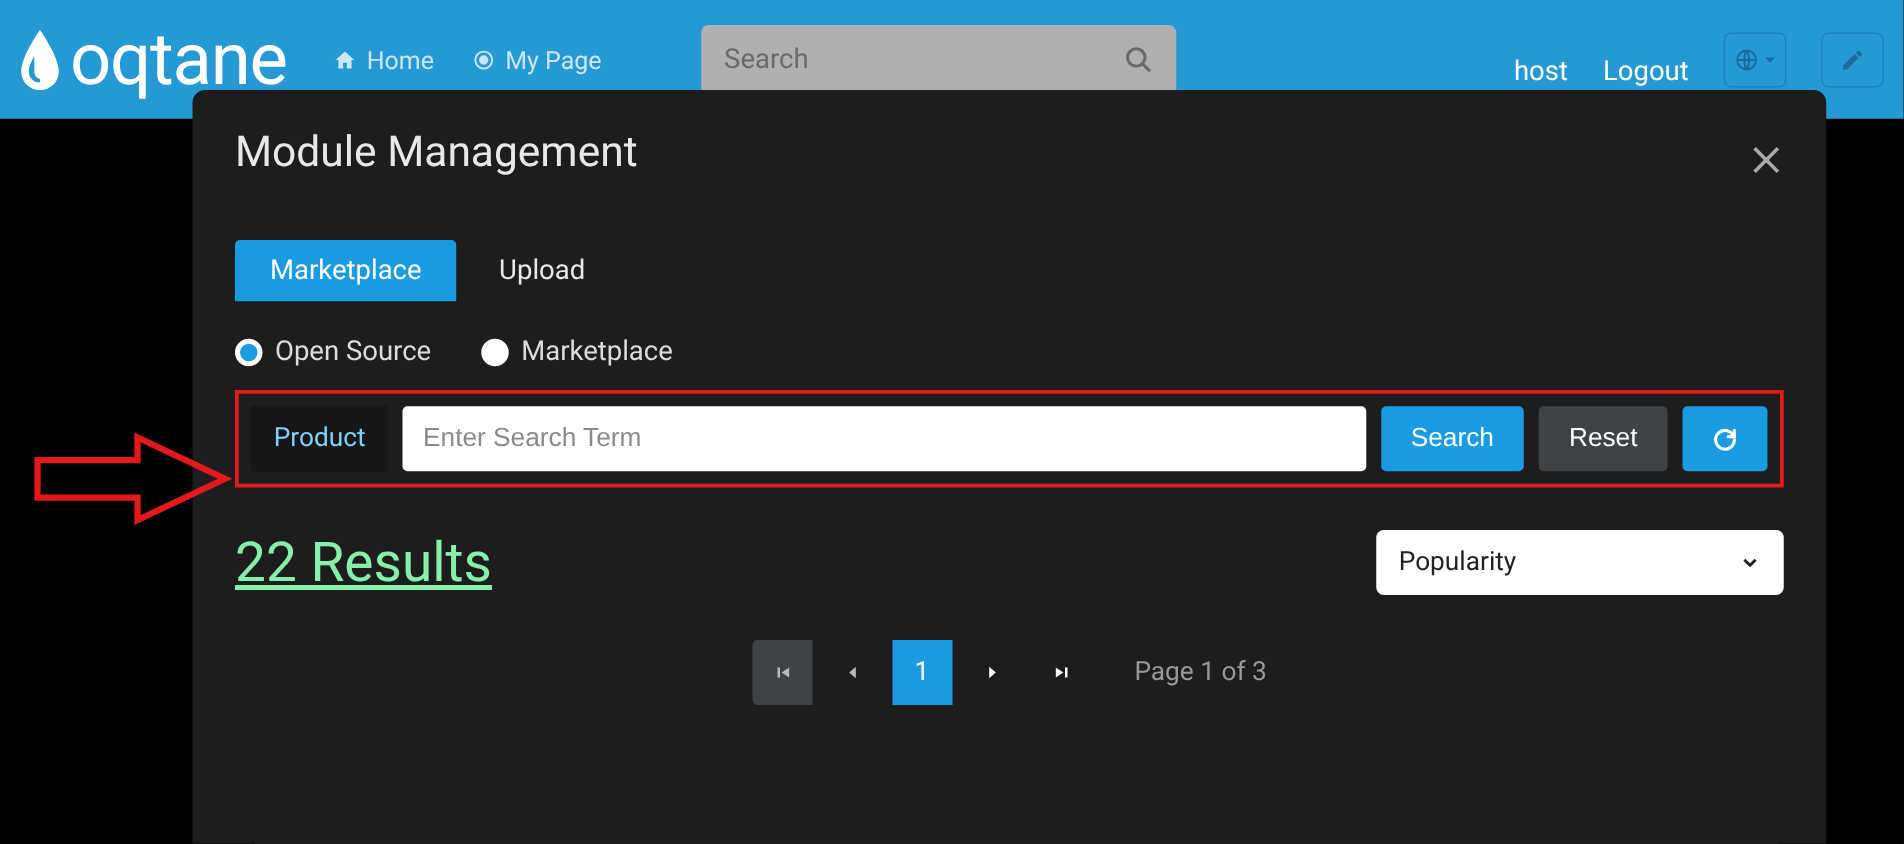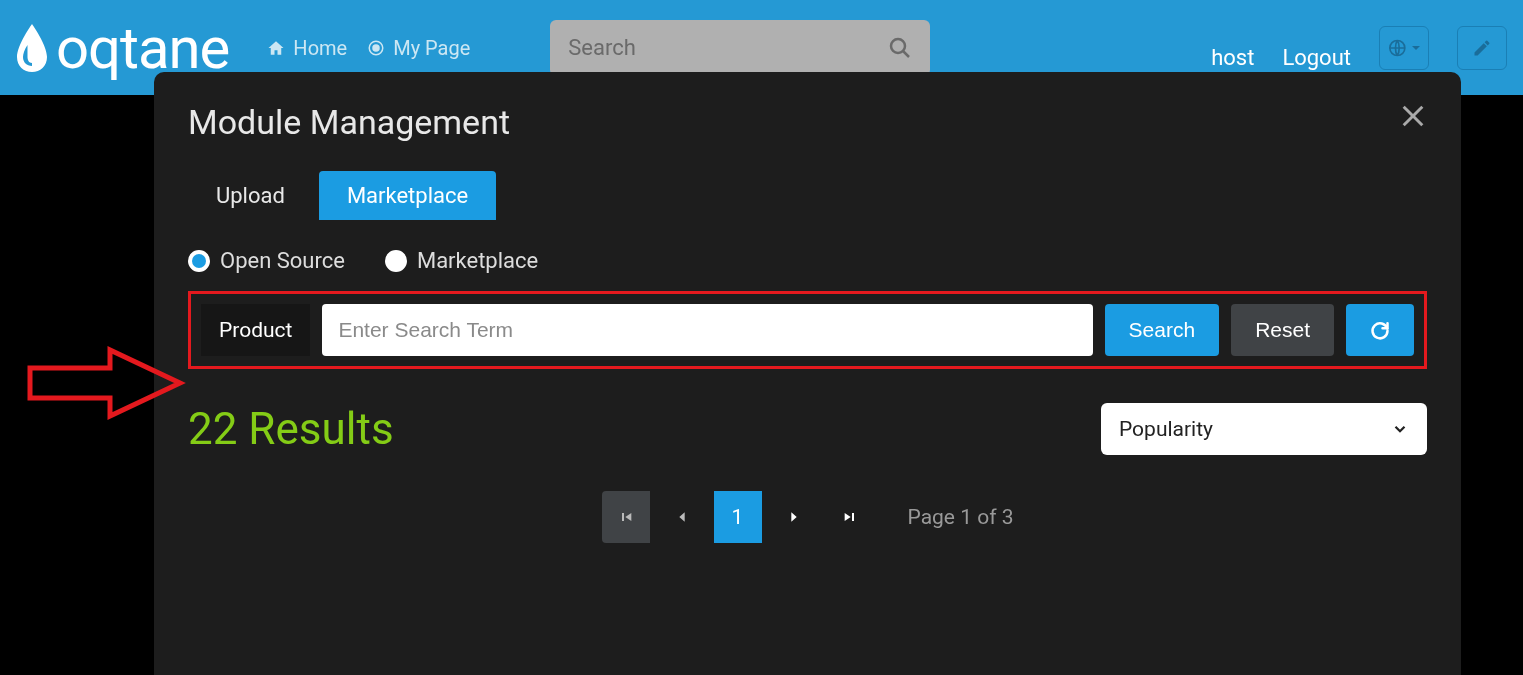--- a/index.html
+++ b/index.html
@@ -34,21 +34,21 @@
     .logo-text {
       font-size: 58px;
       font-weight: 400;
       letter-spacing: -1px;
       color: #fff;
     }
     .nav-links {
       display: flex;
       align-items: center;
       margin-left: 38px;
-      gap: 20px;
+      gap: 31px;
     }
     .nav-link {
       display: flex;
       align-items: center;
       color: #cce7f3;
       font-size: 20px;
       gap: 8px;
       cursor: pointer;
     }
     .nav-icon {
@@ -107,22 +107,22 @@
       right: 62px;
       bottom: 0;
       background: #1d1d1d;
       border-radius: 10px 10px 0 0;
       padding: 30px 34px 0;
       color: #fff;
     }
     .modal-header {
       display: flex;
       justify-content: space-between;
-      align-items: flex-start;
-      margin-bottom: 29px;
+      align-items: flex-end;
+      margin-bottom: 50px;
     }
     .modal-title {
       font-size: 34px;
       font-weight: 400;
       color: #e8e8e8;
     }
     .modal-close {
       cursor: pointer;
       width: 28px;
       height: 28px;
@@ -189,21 +189,21 @@
     .search-row-wrap {
       border: 3px solid #e4191e;
       padding: 10px 10px;
       display: flex;
       align-items: center;
       gap: 12px;
       margin-bottom: 34px;
     }
     .product-label {
       background: #161616;
-      color: #ffffff;
+      color: #7dd3fc;
       font-size: 21px;
       padding: 14px 18px;
     }
     .product-input {
       flex: 1;
       height: 52px;
       background: #fff;
       border: none;
       border-radius: 4px;
       padding: 0 16px;
@@ -242,21 +242,22 @@
     
     .results-row {
       display: flex;
       justify-content: space-between;
       align-items: center;
       margin-bottom: 36px;
     }
     .results-text {
       font-size: 44px;
       font-weight: 400;
-      color: #84cc16;
+      color: #86efac;
+      text-decoration: underline;
     }
     .sort-select {
       width: 326px;
       height: 52px;
       background: #fff;
       border-radius: 6px;
       display: flex;
       align-items: center;
       justify-content: space-between;
       padding: 0 18px;
@@ -354,22 +355,22 @@
 <div class="modal">
   <div class="modal-header">
     <div class="modal-title">Module Management</div>
     <svg class="modal-close" viewBox="0 0 24 24" fill="none" stroke-width="2.5">
         <line x1="4" y1="4" x2="20" y2="20"></line>
         <line x1="20" y1="4" x2="4" y2="20"></line>
       </svg>
   </div>
 
   <div class="tabs">
+    <div class="tab active">Marketplace</div>
     <div class="tab inactive">Upload</div>
-    <div class="tab active">Marketplace</div>
   </div>
 
   <div class="radio-row">
     <div class="radio-item">
       <div class="radio-circle checked"></div>
       <span class="radio-label">Open Source</span>
     </div>
     <div class="radio-item">
       <div class="radio-circle"></div>
       <span class="radio-label">Marketplace</span>

